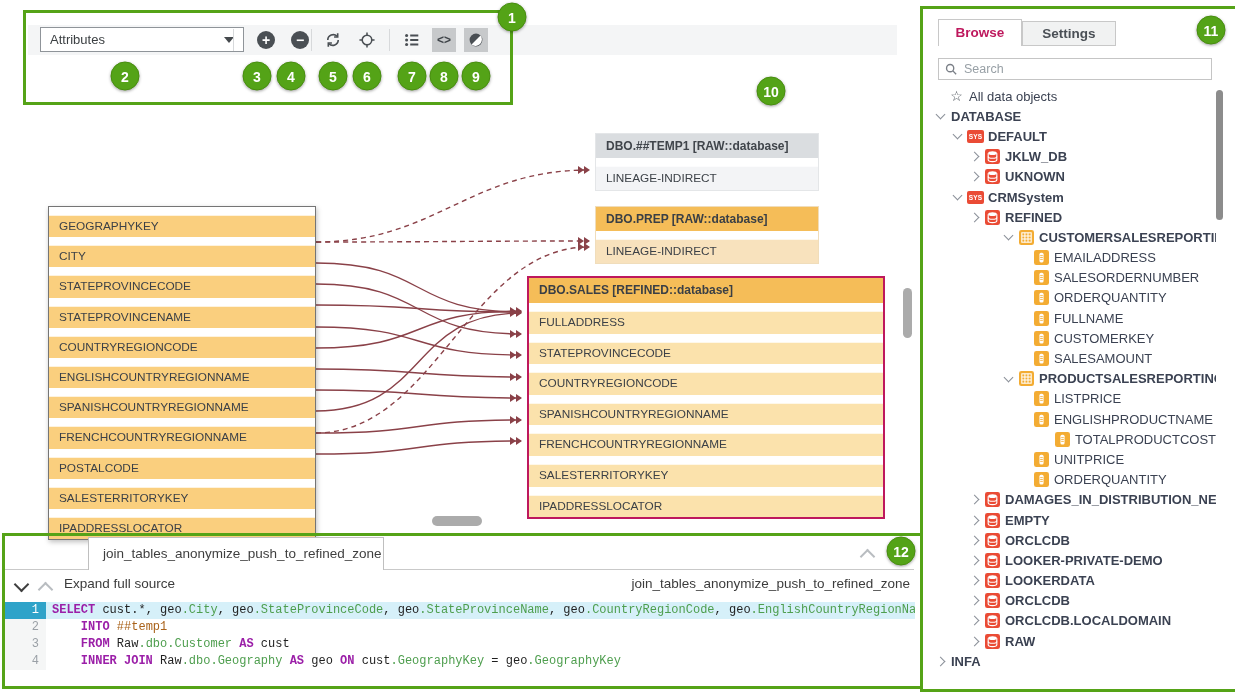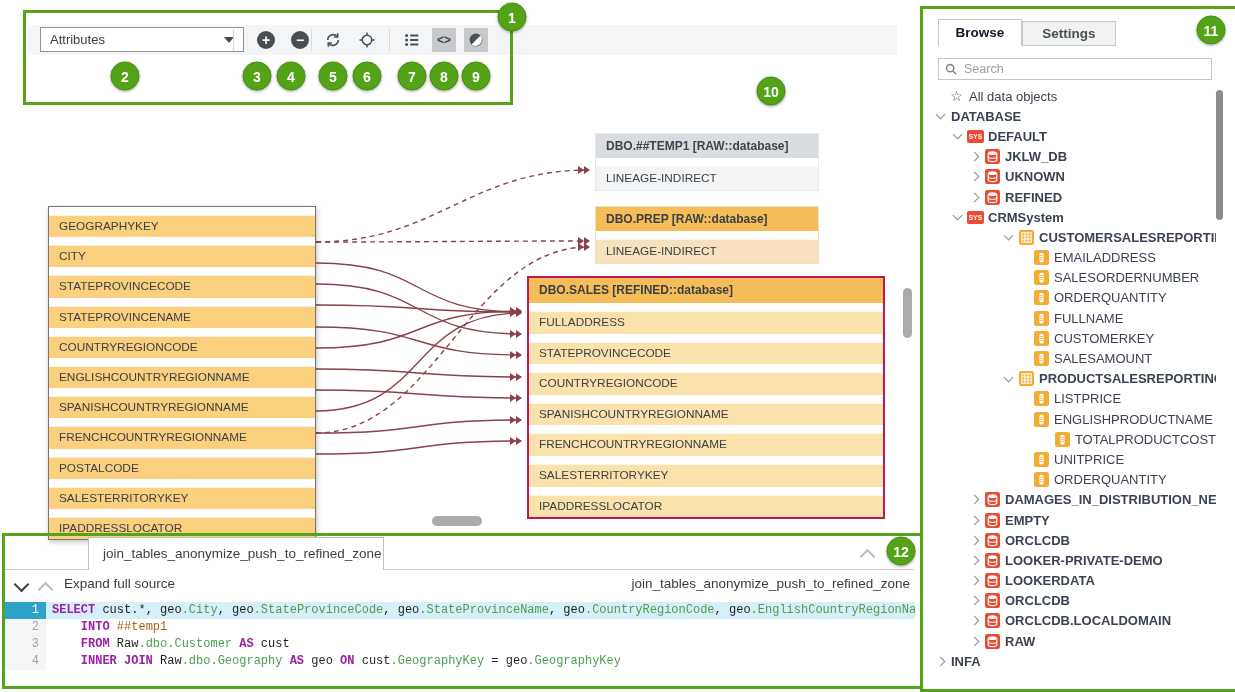--- a/index.html
+++ b/index.html
@@ -42,21 +42,21 @@
   .n-temp{border:1px solid #E4E6E8;}
   .n-temp .hd{background:#DADDE0;height:24px;line-height:24px;color:#40454b;}
   .n-temp .rw{background:#F3F4F6;height:23px;line-height:23px;}
   .n-prep{border:1px solid #F0DDBB;}
   .n-prep .hd{background:#F5BD58;height:24px;line-height:24px;}
   .n-prep .rw{background:#F8E2BD;height:23px;line-height:23px;}
   .scroll-thumb{position:absolute;background:#ABABAB;border-radius:5px;z-index:3;}
 
   
   .side-tab{position:absolute;box-sizing:border-box;font-size:13.5px;font-weight:bold;text-align:center;z-index:4;}
-  .tab-active{background:#fff;border:1px solid #C8C8C8;border-bottom:none;color:#0f172a;}
+  .tab-active{background:#fff;border:1px solid #C8C8C8;border-bottom:none;color:#be185d;}
   .tab-inactive{background:#F1F2F2;border:1px solid #C8C8C8;color:#4a4f55;}
   .searchbox{position:absolute;left:938px;top:58px;width:274px;height:22px;background:#fff;
              border:1px solid #C5C5C5;box-sizing:border-box;display:flex;align-items:center;}
   .searchbox svg{margin:0 5px 0 6px;flex:0 0 auto;}
   .searchbox input{border:none;outline:none;flex:1;font-size:12.5px;color:#444;
              font-family:"Liberation Sans",sans-serif;background:transparent;min-width:0;}
   .searchbox input::placeholder{color:#98A0A6;}
   #tree{position:absolute;left:932px;top:86px;width:284px;height:594px;overflow:hidden;z-index:4;}
   .trow{height:20.2px;display:flex;align-items:center;white-space:nowrap;}
   .trow .lab{font-size:13px;color:#3B4252;overflow:hidden;}
@@ -245,38 +245,38 @@
         <span class="ticon">
           <svg width="15" height="15" viewBox="0 0 16 16">
             <rect width="16" height="16" rx="2.5" fill="#EA4B35"></rect>
             <ellipse cx="8" cy="4.4" rx="4.6" ry="1.9" fill="#fff"></ellipse>
             <path d="M3.4 4.4 v7 c0 1.1 2.1 2 4.6 2 s4.6-.9 4.6-2 V4.4" fill="none" stroke="#fff" stroke-width="1.2"></path>
             <path d="M3.4 7.9 c0 1.1 2.1 2 4.6 2 s4.6-.9 4.6-2" fill="none" stroke="#fff" stroke-width="1.2"></path>
           </svg>
         </span>
         <span class="lab b">UKNOWN</span>
       </div>
-      <div class="trow" style="padding-left: 38px;">
-        <span class="chev right"></span>
-        <span class="ticon">
-          <svg width="15" height="15" viewBox="0 0 16 16">
-            <rect width="16" height="16" rx="2.5" fill="#EA4B35"></rect>
-            <ellipse cx="8" cy="4.4" rx="4.6" ry="1.9" fill="#fff"></ellipse>
-            <path d="M3.4 4.4 v7 c0 1.1 2.1 2 4.6 2 s4.6-.9 4.6-2 V4.4" fill="none" stroke="#fff" stroke-width="1.2"></path>
-            <path d="M3.4 7.9 c0 1.1 2.1 2 4.6 2 s4.6-.9 4.6-2" fill="none" stroke="#fff" stroke-width="1.2"></path>
-          </svg>
-        </span>
-        <span class="lab b">REFINED</span>
-      </div>
       <div class="trow" style="padding-left: 21px;">
         <span class="chev down"></span>
         <span class="ticon">
           <span class="sysbadge">SYS</span>
         </span>
         <span class="lab b">CRMSystem</span>
+      </div>
+      <div class="trow" style="padding-left: 38px;">
+        <span class="chev right"></span>
+        <span class="ticon">
+          <svg width="15" height="15" viewBox="0 0 16 16">
+            <rect width="16" height="16" rx="2.5" fill="#EA4B35"></rect>
+            <ellipse cx="8" cy="4.4" rx="4.6" ry="1.9" fill="#fff"></ellipse>
+            <path d="M3.4 4.4 v7 c0 1.1 2.1 2 4.6 2 s4.6-.9 4.6-2 V4.4" fill="none" stroke="#fff" stroke-width="1.2"></path>
+            <path d="M3.4 7.9 c0 1.1 2.1 2 4.6 2 s4.6-.9 4.6-2" fill="none" stroke="#fff" stroke-width="1.2"></path>
+          </svg>
+        </span>
+        <span class="lab b">REFINED</span>
       </div>
       <div class="trow" style="padding-left: 72px;">
         <span class="chev down"></span>
         <span class="ticon">
           <svg width="15" height="15" viewBox="0 0 16 16">
             <rect width="16" height="16" rx="2.5" fill="#F3AC33"></rect>
             <rect x="3" y="3" width="10" height="10" fill="none" stroke="#fff" stroke-width="1.1"></rect>
             <path d="M3 6.3 h10 M3 9.6 h10 M6.3 3 v10 M9.6 3 v10" stroke="#fff" stroke-width="1.1"></path>
           </svg>
         </span>

